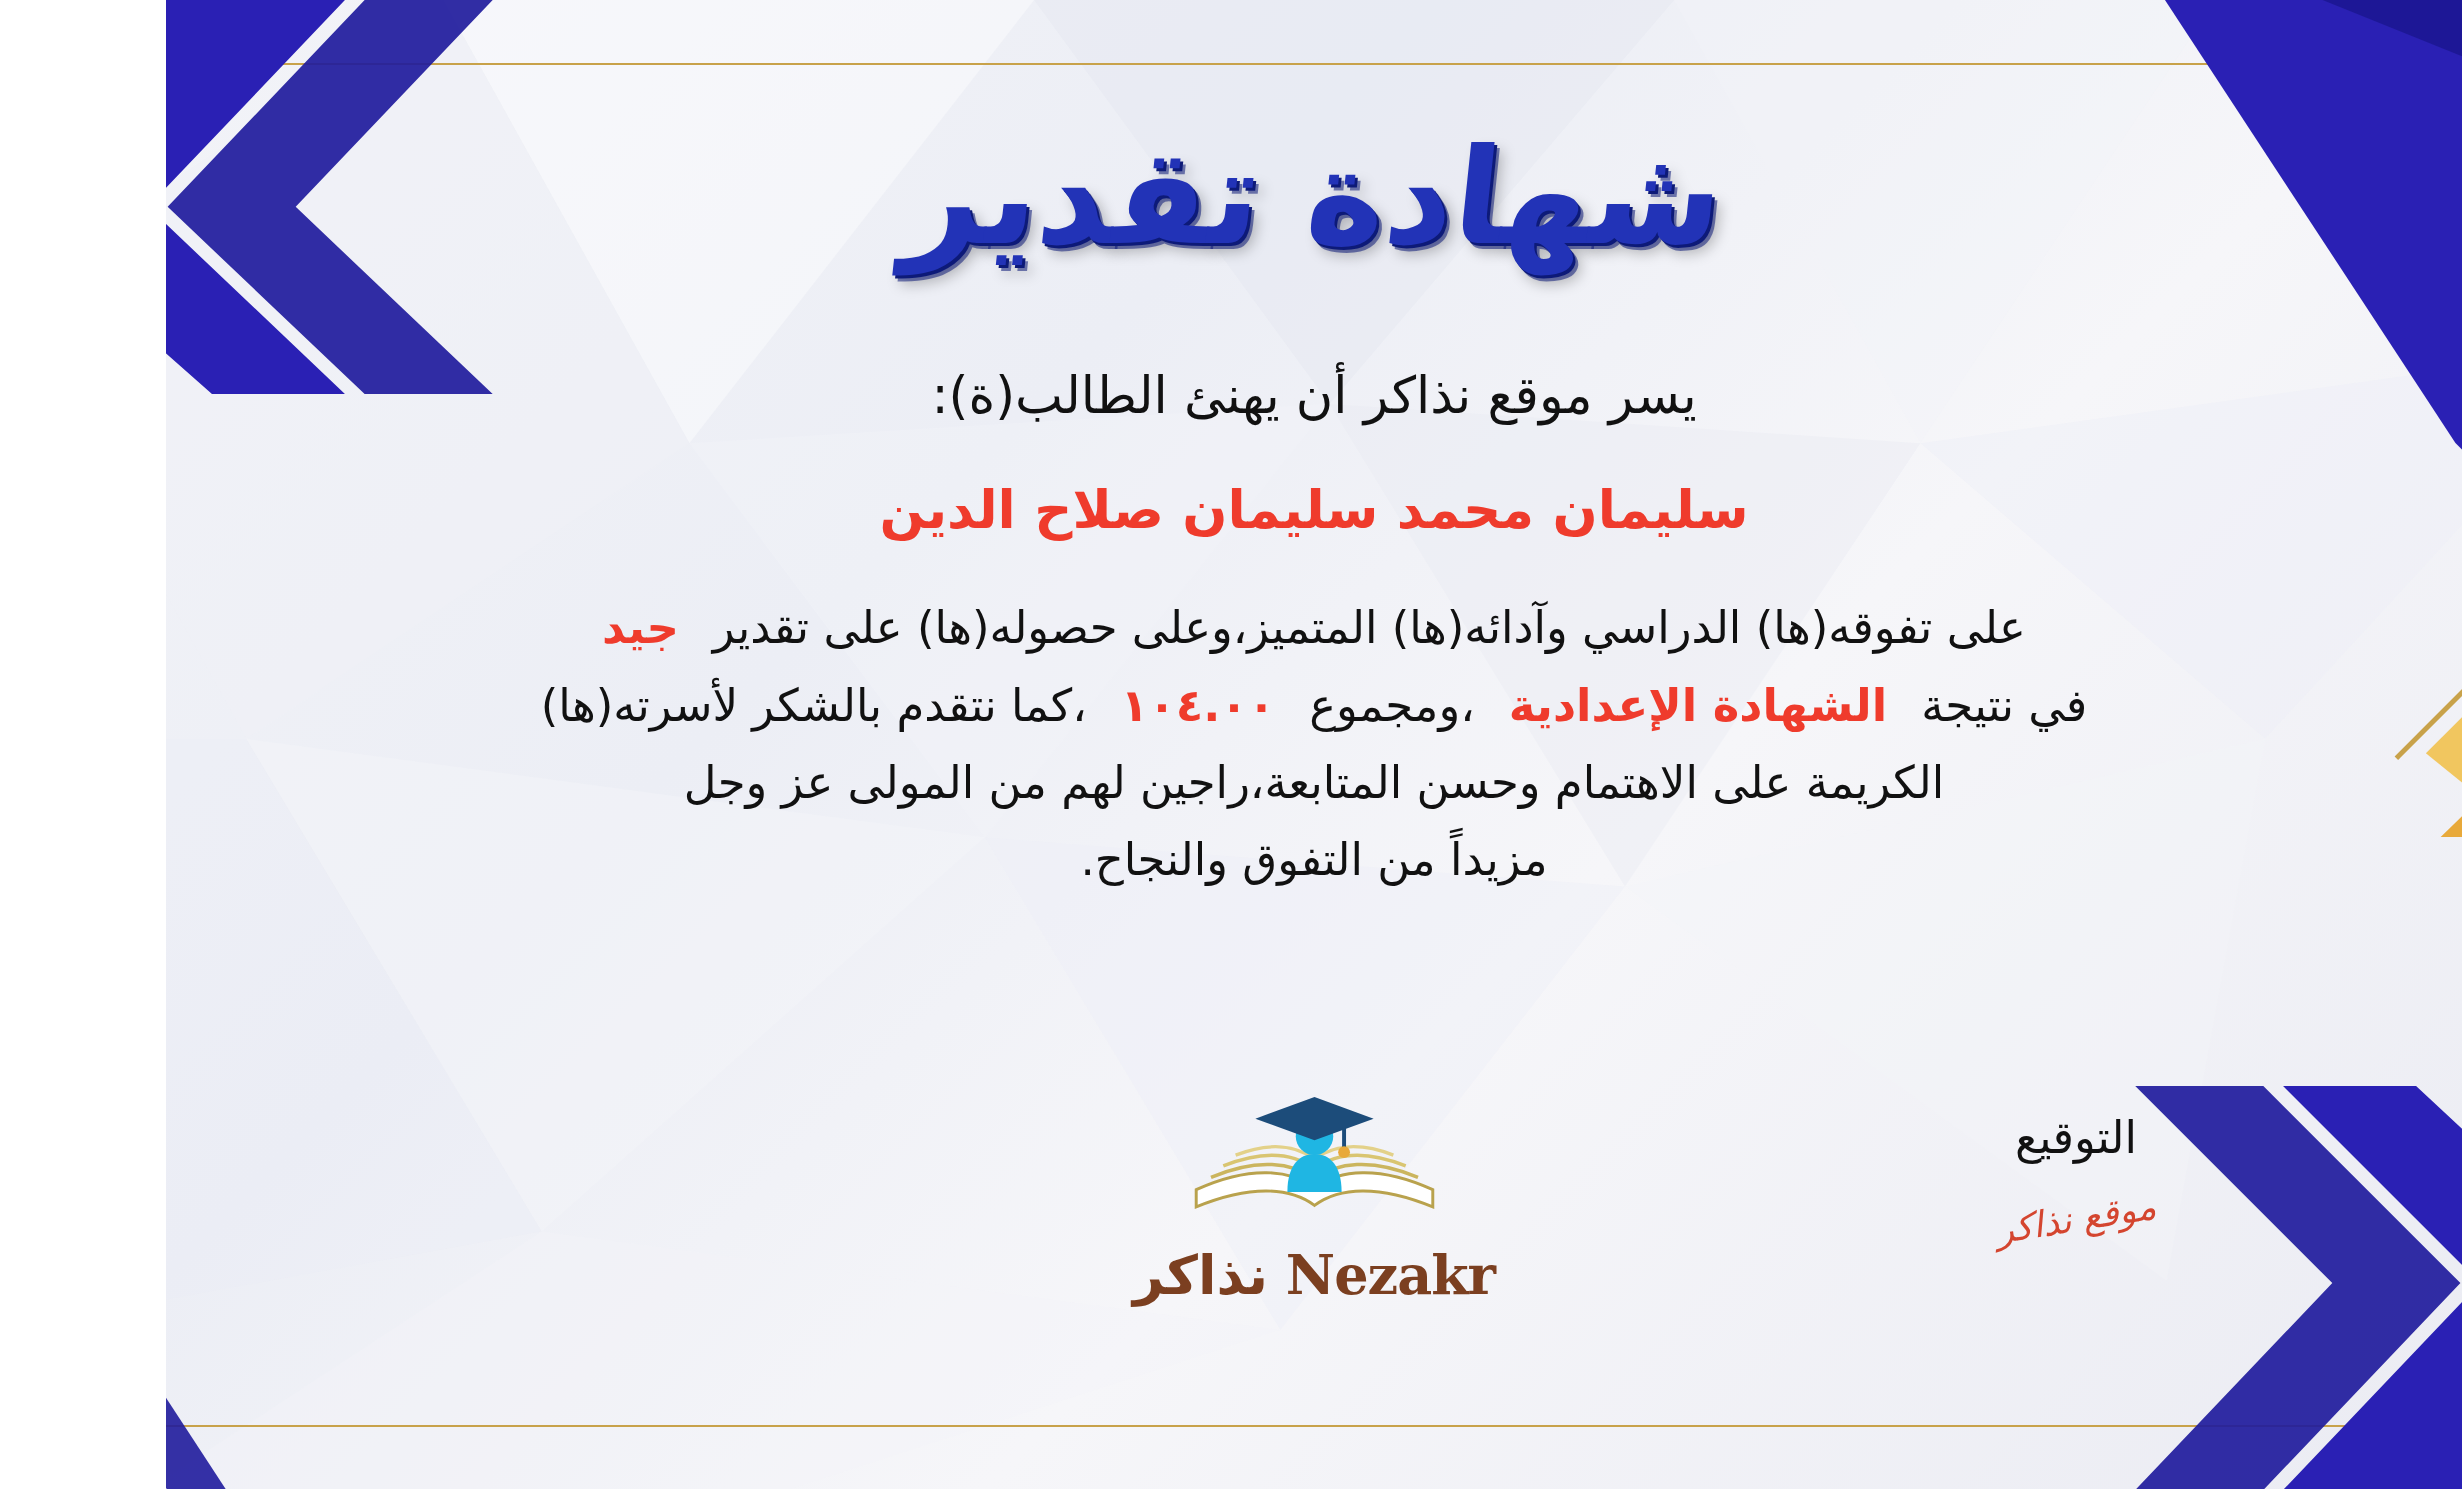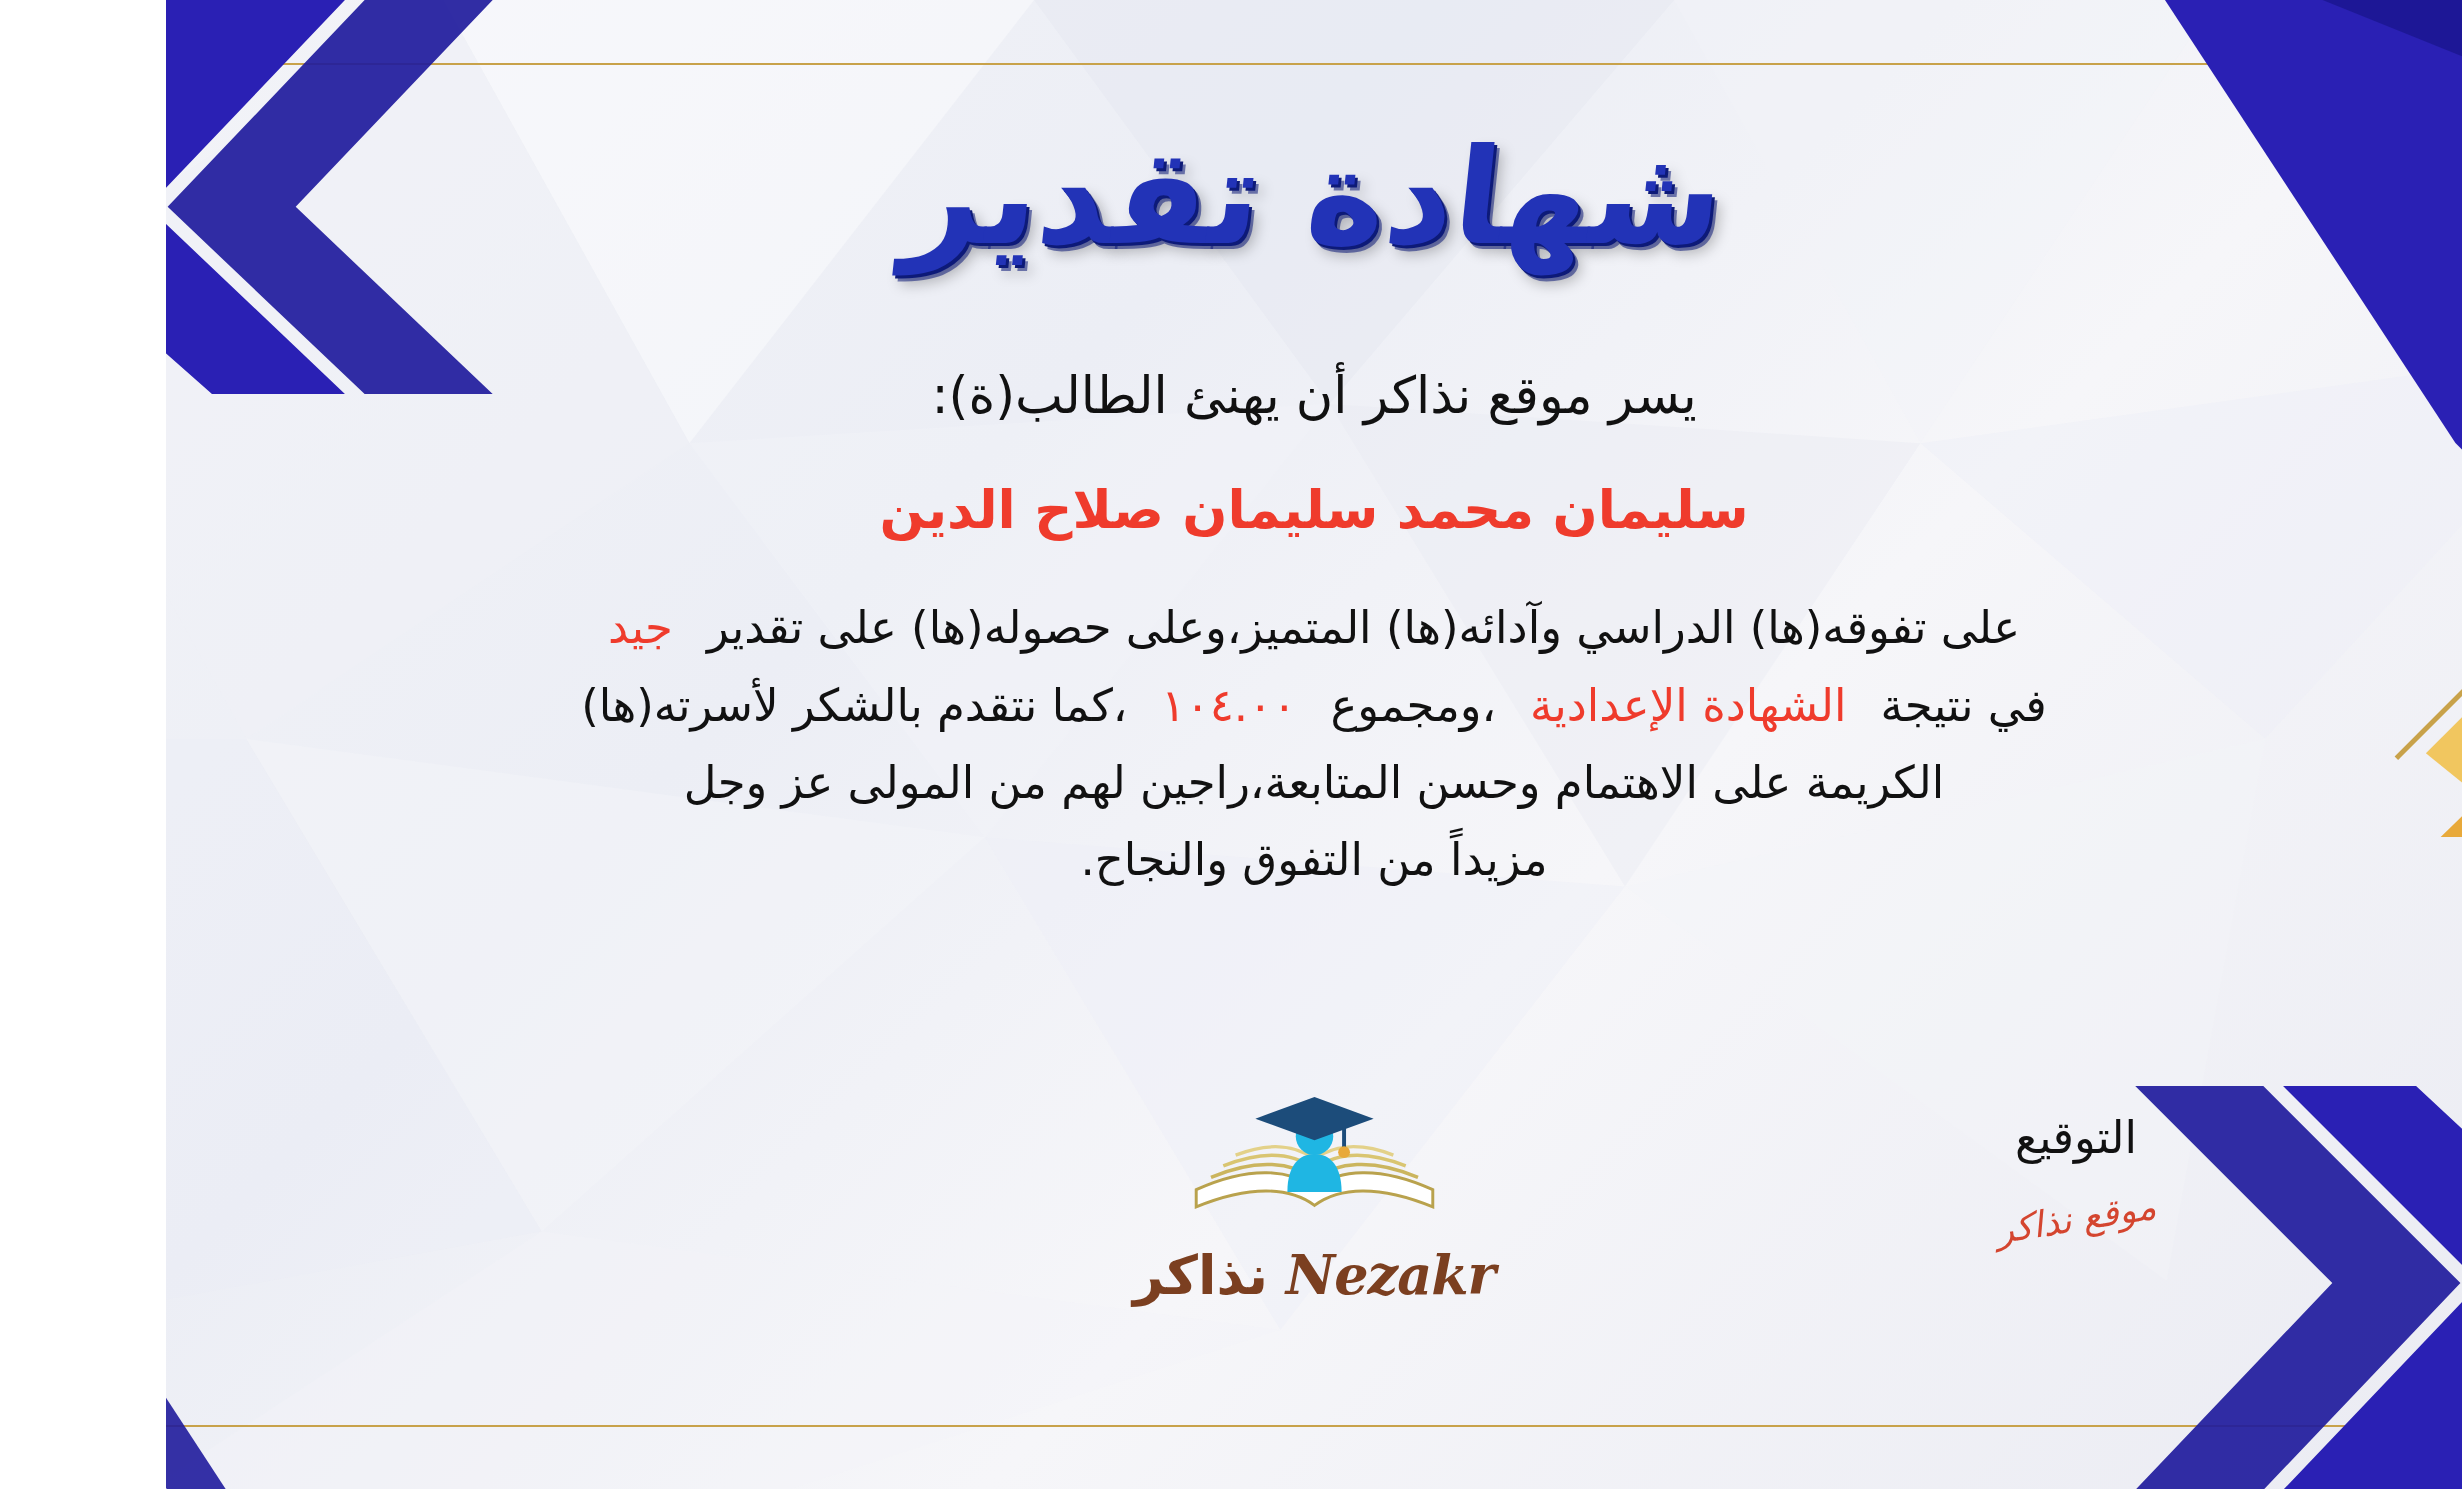--- a/index.html
+++ b/index.html
@@ -123,21 +123,21 @@
     color: #111111;
     line-height: 1.72;
     margin-top: 42px;
     width: 96%;
     text-align: justify;
     text-align-last: center;
     font-weight: 500;
   }
   .hl {
     color: #ef3b2c;
-    font-weight: normal;
+    font-weight: bold;
   }
   .sp {
     display: inline-block;
     width: 34px;
   }
 
   
   .footer {
     position: absolute;
     left: 0;
@@ -179,21 +179,20 @@
   .logo-word {
     margin-top: 6.9px;
     font-size: 54px;
     font-weight: bold;
     color: #7b3f20;
     letter-spacing: -1px;
     white-space: nowrap;
   }
   .logo-word .lat {
     font-family: "DejaVu Serif", serif;
-    font-style: italic;
     color: #7b3f20;
   }
 </style>
 </head>
 <body>
 
 <div class="certificate">
 
   <svg class="poly" width="2628" height="1490" viewBox="0 0 5337 3025" preserveAspectRatio="none" style="left:0;top:0;">
     <polygon points="900,0 2100,0 1400,900" fill="#ffffff" opacity="0.7"></polygon>

